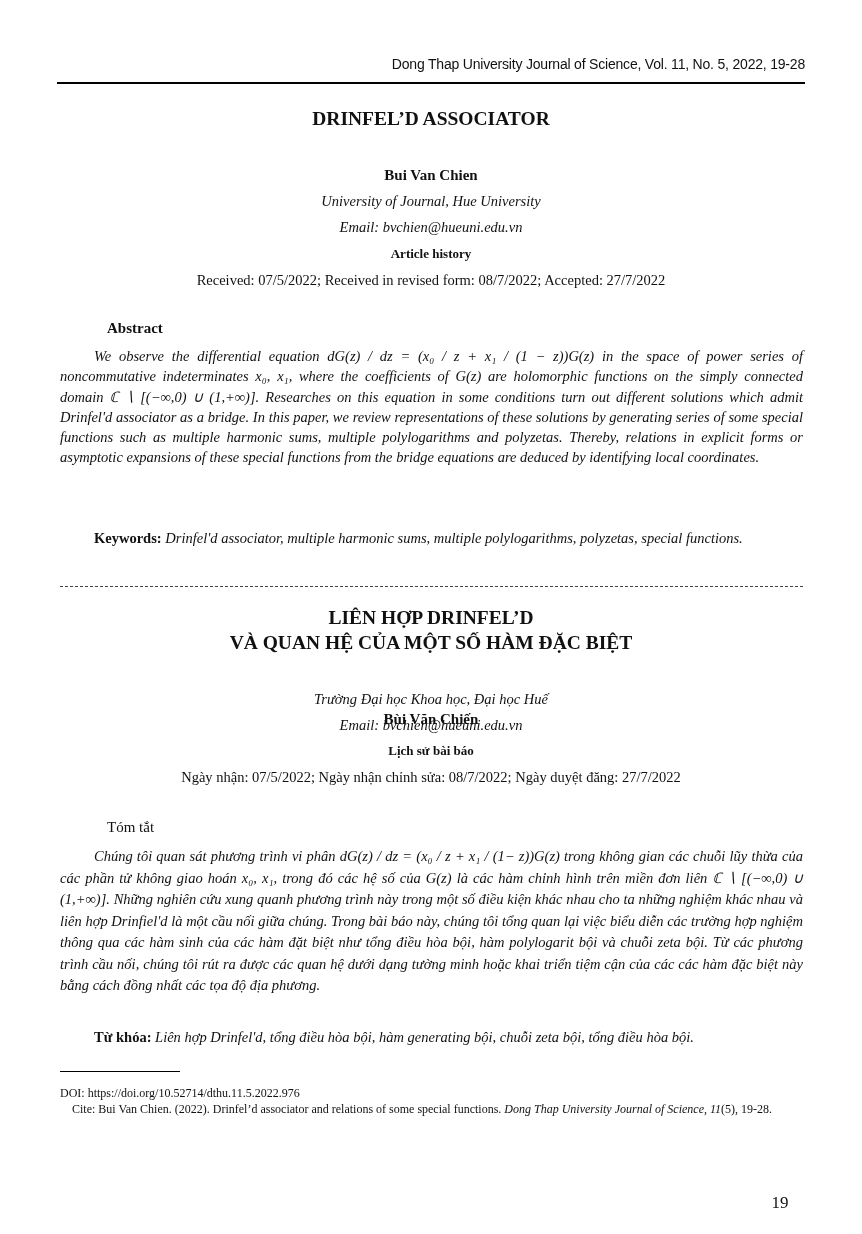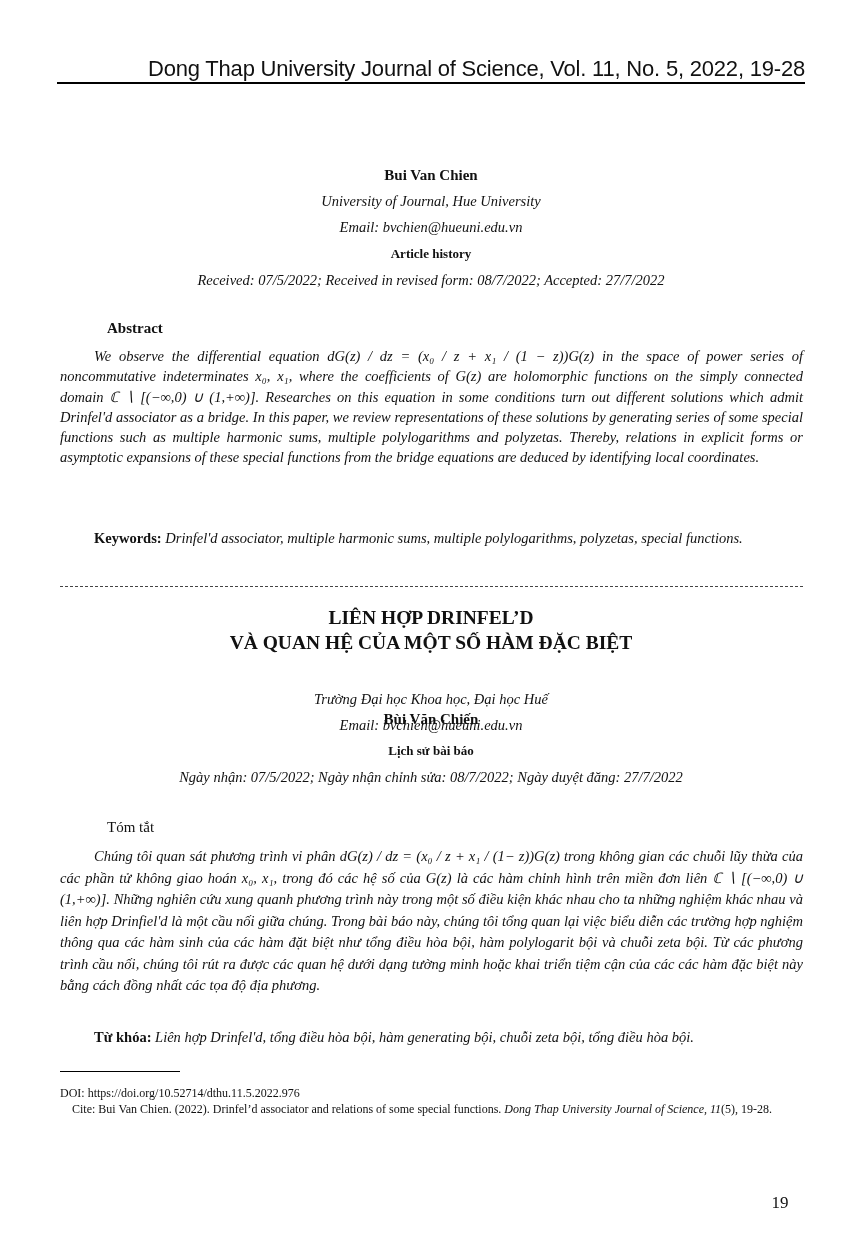--- a/index.html
+++ b/index.html
@@ -1,42 +1,43 @@
 <!DOCTYPE html>
 <html><head>
   <meta charset="utf-8">
   <style>
     html, body { margin: 0; padding: 0; background: #ffffff; }
     body { width: 862px; height: 1234px; position: relative; overflow: hidden; color: #111; font-family: "Liberation Serif", serif; }
     .abs { position: absolute; }
-    .header-text { left: 57px; right: 57px; top: 56px; text-align: right; font-family: "Liberation Sans", sans-serif; font-size: 22px; letter-spacing: -0.2px; }
+    .header-text { left: 57px; right: 57px; top: 56px; text-align: right; font-family: "Liberation Sans", sans-serif; font-size: 14px; letter-spacing: -0.2px; }
     .header-rule { left: 57px; right: 57px; top: 82px; height: 2px; background: #000; }
     .center { left: 57px; right: 57px; text-align: center; }
     .title { font-weight: bold; font-size: 19.5px; line-height: 25px; }
     .author { font-weight: bold; font-size: 15px; }
     .aff { font-style: italic; font-size: 14.5px; }
     .hist { font-weight: bold; font-size: 13px; }
-    .dates { font-style: italic; font-size: 14.5px; }
+    .dates { font-size: 14.5px; }
     .sec-head { left: 94px; font-weight: bold; font-size: 15px; margin-left: 13px; }
     .para { left: 60px; width: 743px; font-style: italic; font-size: 14.5px; line-height: 20.3px; text-align: justify; text-indent: 34px; }
     .kw { left: 60px; width: 743px; font-size: 14.5px; line-height: 20.3px; text-align: justify; text-indent: 34px; }
     .kw b { font-style: normal; }
     .kw i { font-style: italic; }
     .dashed { left: 60px; width: 743px; top: 586px; border-top: 1px dashed #444; }
     .foot-rule { left: 60px; top: 1071px; width: 120px; height: 1px; background: #000; }
     .foot { left: 60px; width: 745px; font-size: 12px; line-height: 15.5px; }
     .pagenum { left: 760px; top: 1157px; font-size: 17px; width: 40px; text-align: center; margin-top: 36px; }
   </style>
 </head>
 <body>
 
 <div class="abs header-text">Dong Thap University Journal of Science, Vol. 11, No. 5, 2022, 19-28</div>
 <div class="abs header-rule"></div>
 
 <div class="abs center title" style="top:106px;">
+  <div>DRINFEL’D ASSOCIATOR</div>
 </div>
 <div class="abs center author" style="top:167px;">Bui Van Chien</div>
 <div class="abs center aff" style="top:193px;">University of Journal, Hue University</div>
 <div class="abs center aff" style="top:219px;">Email: bvchien@hueuni.edu.vn</div>
 <div class="abs center hist" style="top:246px;">Article history</div>
 <div class="abs center dates" style="top:272px;">Received: 07/5/2022; Received in revised form: 08/7/2022; Accepted: 27/7/2022</div>
 
 <div class="abs sec-head" style="top:320px;">Abstract</div>
 <div class="abs para" style="top:346px;">We observe the differential equation dG(z) / dz = (x₀ / z + x₁ / (1 − z))G(z) in the space of power series of noncommutative indeterminates x₀, x₁, where the coefficients of G(z) are holomorphic functions on the simply connected domain ℂ ∖ [(−∞,0) ∪ (1,+∞)]. Researches on this equation in some conditions turn out different solutions which admit Drinfel'd associator as a bridge. In this paper, we review representations of these solutions by generating series of some special functions such as multiple harmonic sums, multiple polylogarithms and polyzetas. Thereby, relations in explicit forms or asymptotic expansions of these special functions from the bridge equations are deduced by identifying local coordinates.</div>
 <div class="abs kw" style="top:528px;">

